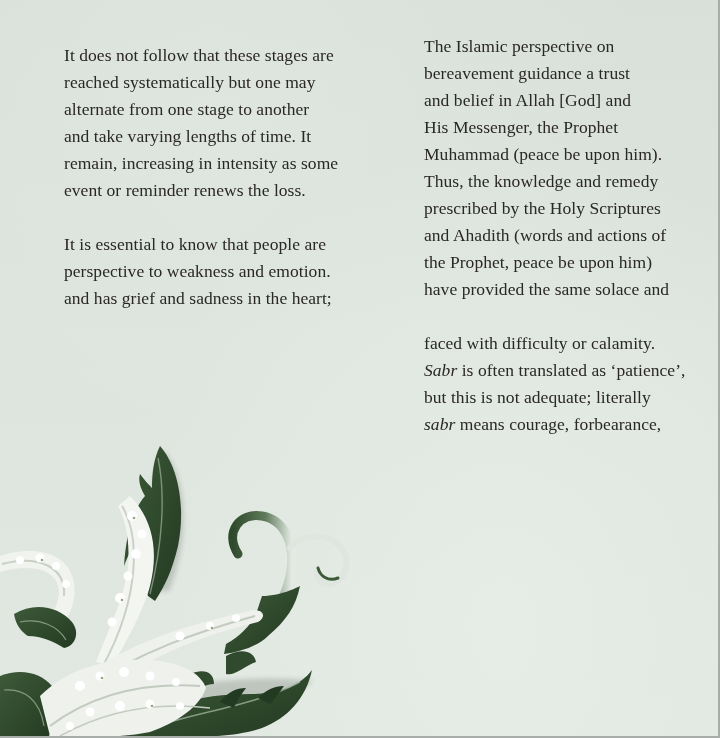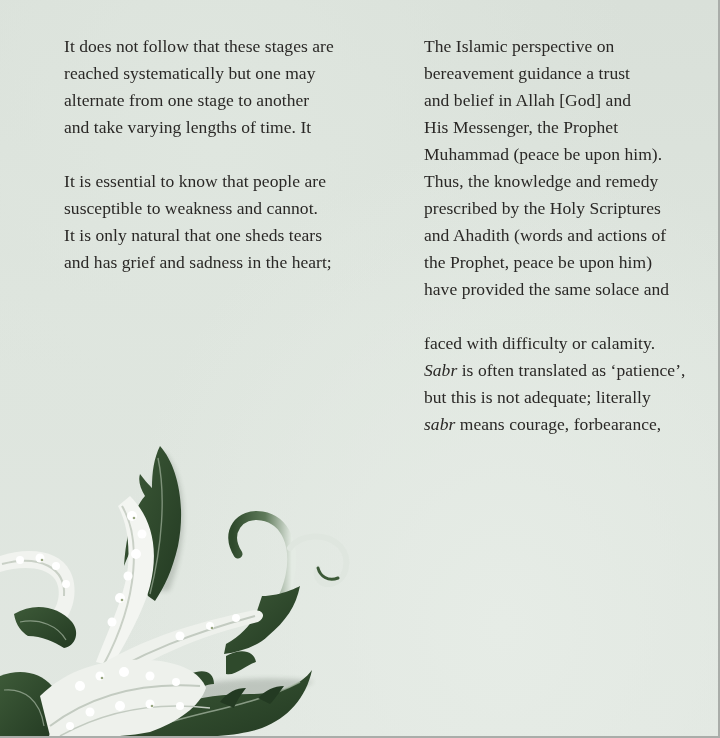--- a/index.html
+++ b/index.html
@@ -29,21 +29,21 @@
       top: 0;
       font-family: "Liberation Serif", "DejaVu Serif", serif;
       font-size: 17.5px;
       line-height: 27px;
       color: #2a2826;
       letter-spacing: 0.05px;
     }
     .column.left {
       left: 64px;
       width: 322px;
-      padding-top: 33px;
+      padding-top: 42px;
     }
     .column.right {
       left: 424px;
       width: 300px;
       padding-top: 33px;
     }
     .para {
       margin: 0 0 27px 0;
       white-space: nowrap;
     }
@@ -66,25 +66,26 @@
 <body>
 
 <div class="page">
 
   <div class="column left">
     <p class="para">
       <span class="line">It does not follow that these stages are</span>
       <span class="line">reached systematically but one may</span>
       <span class="line">alternate from one stage to another</span>
       <span class="line">and take varying lengths of time. It</span>
+      <span class="line">remain, increasing in intensity as some</span>
+      <span class="line">event or reminder renews the loss.</span>
     </p>
     <p class="para">
       <span class="line">It is essential to know that people are</span>
-      <span class="line">susceptible to weakness and cannot.</span>
-      <span class="line">It is only natural that one sheds tears</span>
+      <span class="line">perspective to weakness and emotion.</span>
       <span class="line">and has grief and sadness in the heart;</span>
     </p>
   </div>
 
   <div class="column right">
     <p class="para">
       <span class="line">The Islamic perspective on</span>
       <span class="line">bereavement guidance a trust</span>
       <span class="line">and belief in Allah [God] and</span>
       <span class="line">His Messenger, the Prophet</span>

